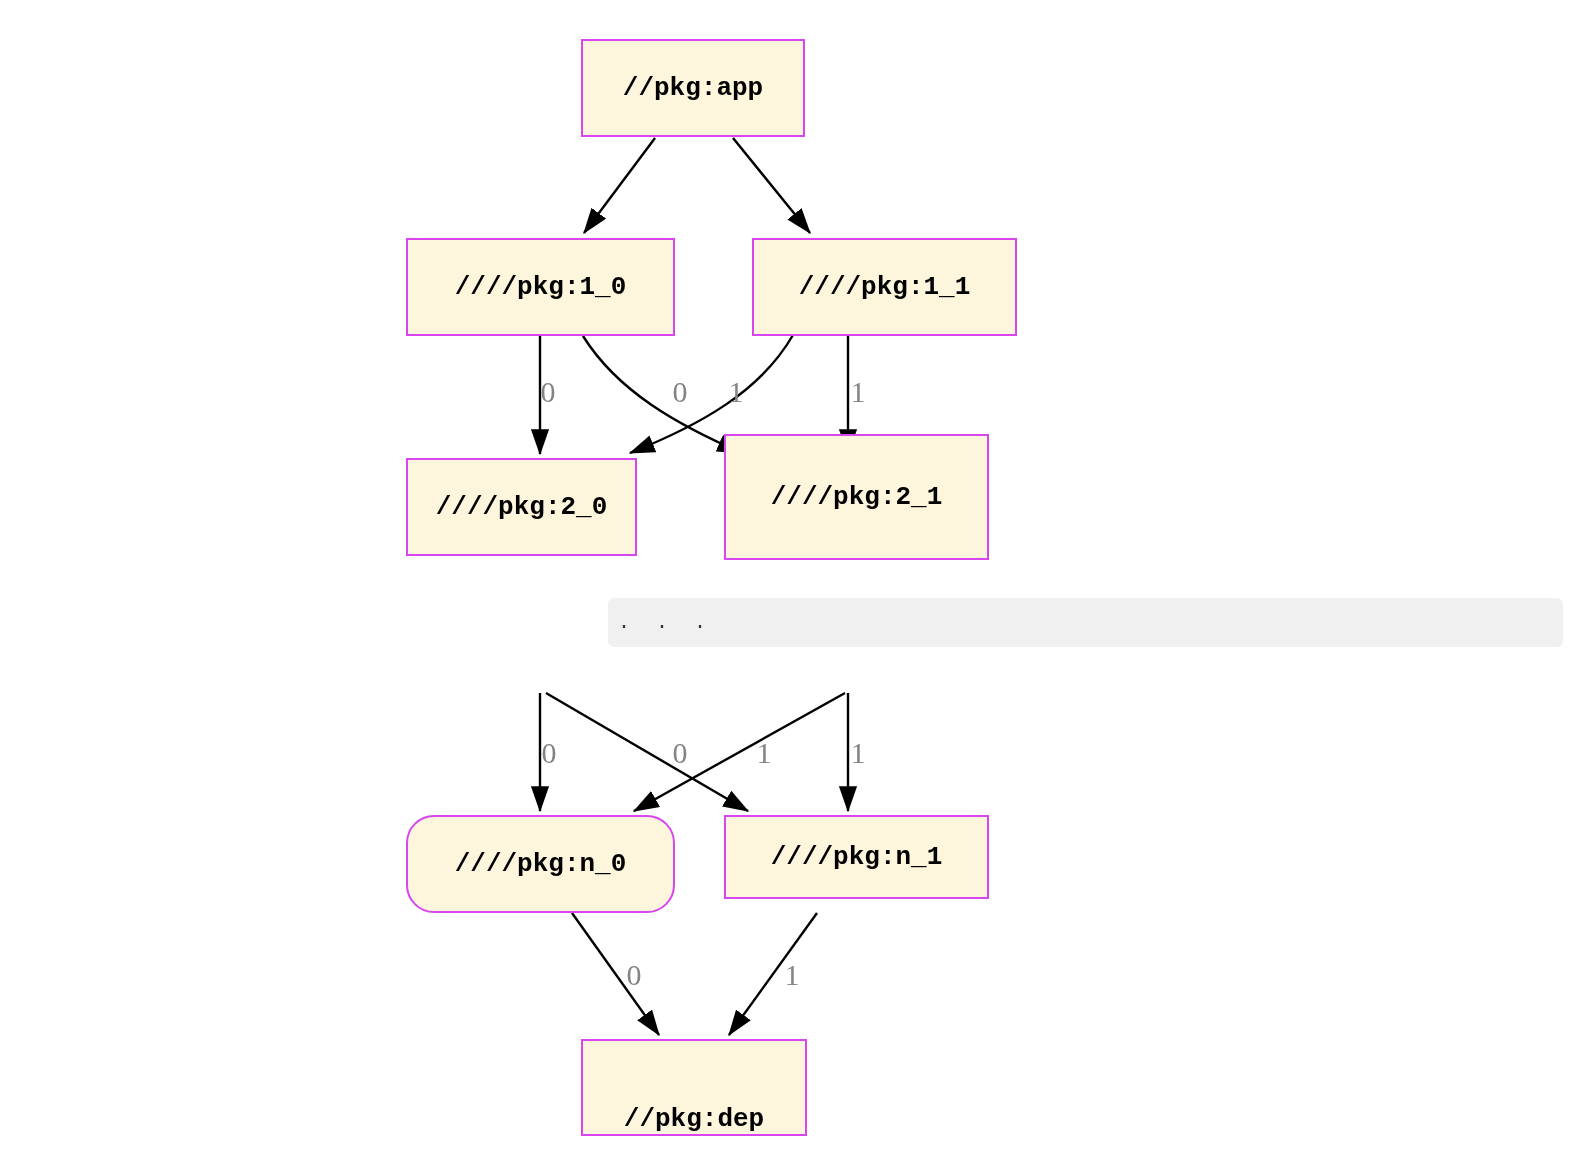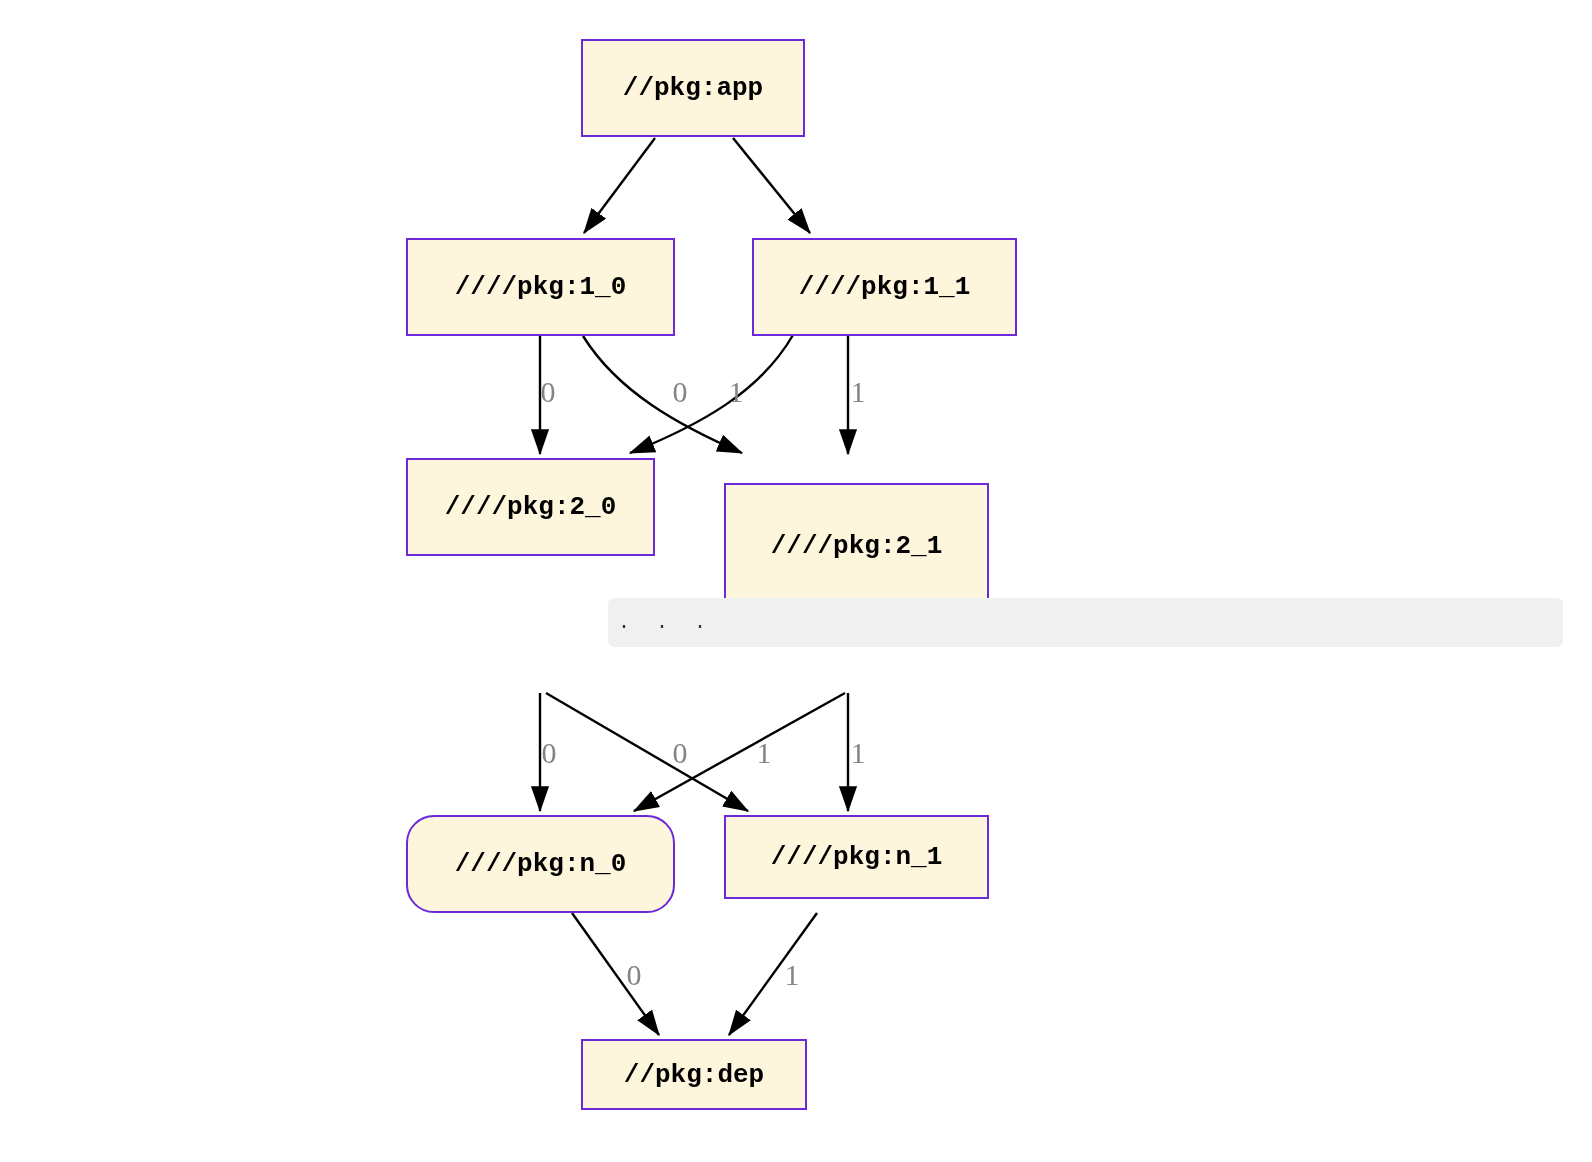--- a/index.html
+++ b/index.html
@@ -11,36 +11,36 @@
     font-family:"Liberation Mono", monospace;
   }
   svg.edge-layer {
     position:absolute; left:0; top:0; width:1592px; height:1162px;
     pointer-events:none;
   }
   .node {
     position:absolute;
     box-sizing:border-box;
     background:#FDF5DC;
-    border:2px solid #6d28d9;
+    border:2px solid #d946ef;
     display:flex; align-items:center; justify-content:center;
     font-family:"Liberation Mono", monospace;
     font-weight:bold;
     font-size:26px;
     color:#000000;
     white-space:nowrap;
   }
   .node-app { left:581px; top:39px;  width:224px; height:98px; }
   .node-1_0 { left:406px; top:238px; width:269px; height:98px;justify-content:center; }
   .node-1_1 { left:752px; top:238px; width:265px; height:98px; }
-  .node-2_0 { left:406px; top:458px; width:249px; height:98px; }
-  .node-2_1 { left:724px; top:483px; width:265px; height:126px; }
+  .node-2_0 { left:406px; top:458px; width:231px; height:98px; }
+  .node-2_1 { left:724px; top:434px; width:265px; height:126px; }
   .node-n_0 { left:406px; top:815px; width:269px; height:98px;border-radius:28px; }
   .node-n_1 { left:724px; top:815px; width:265px; height:84px; }
-  .node-dep { left:581px; top:1039px; width:226px; height:71px; }
+  .node-dep { left:581px; top:1039px; width:226px; height:97px;align-items:flex-end; }
   .edge-label {
     position:absolute;
     transform:translate(-50%,-50%);
     font-family:"Liberation Serif", serif;
     font-size:30px;
     line-height:1;
     color:#848484;
   }
   .ellipsis-band {
     position:absolute;

